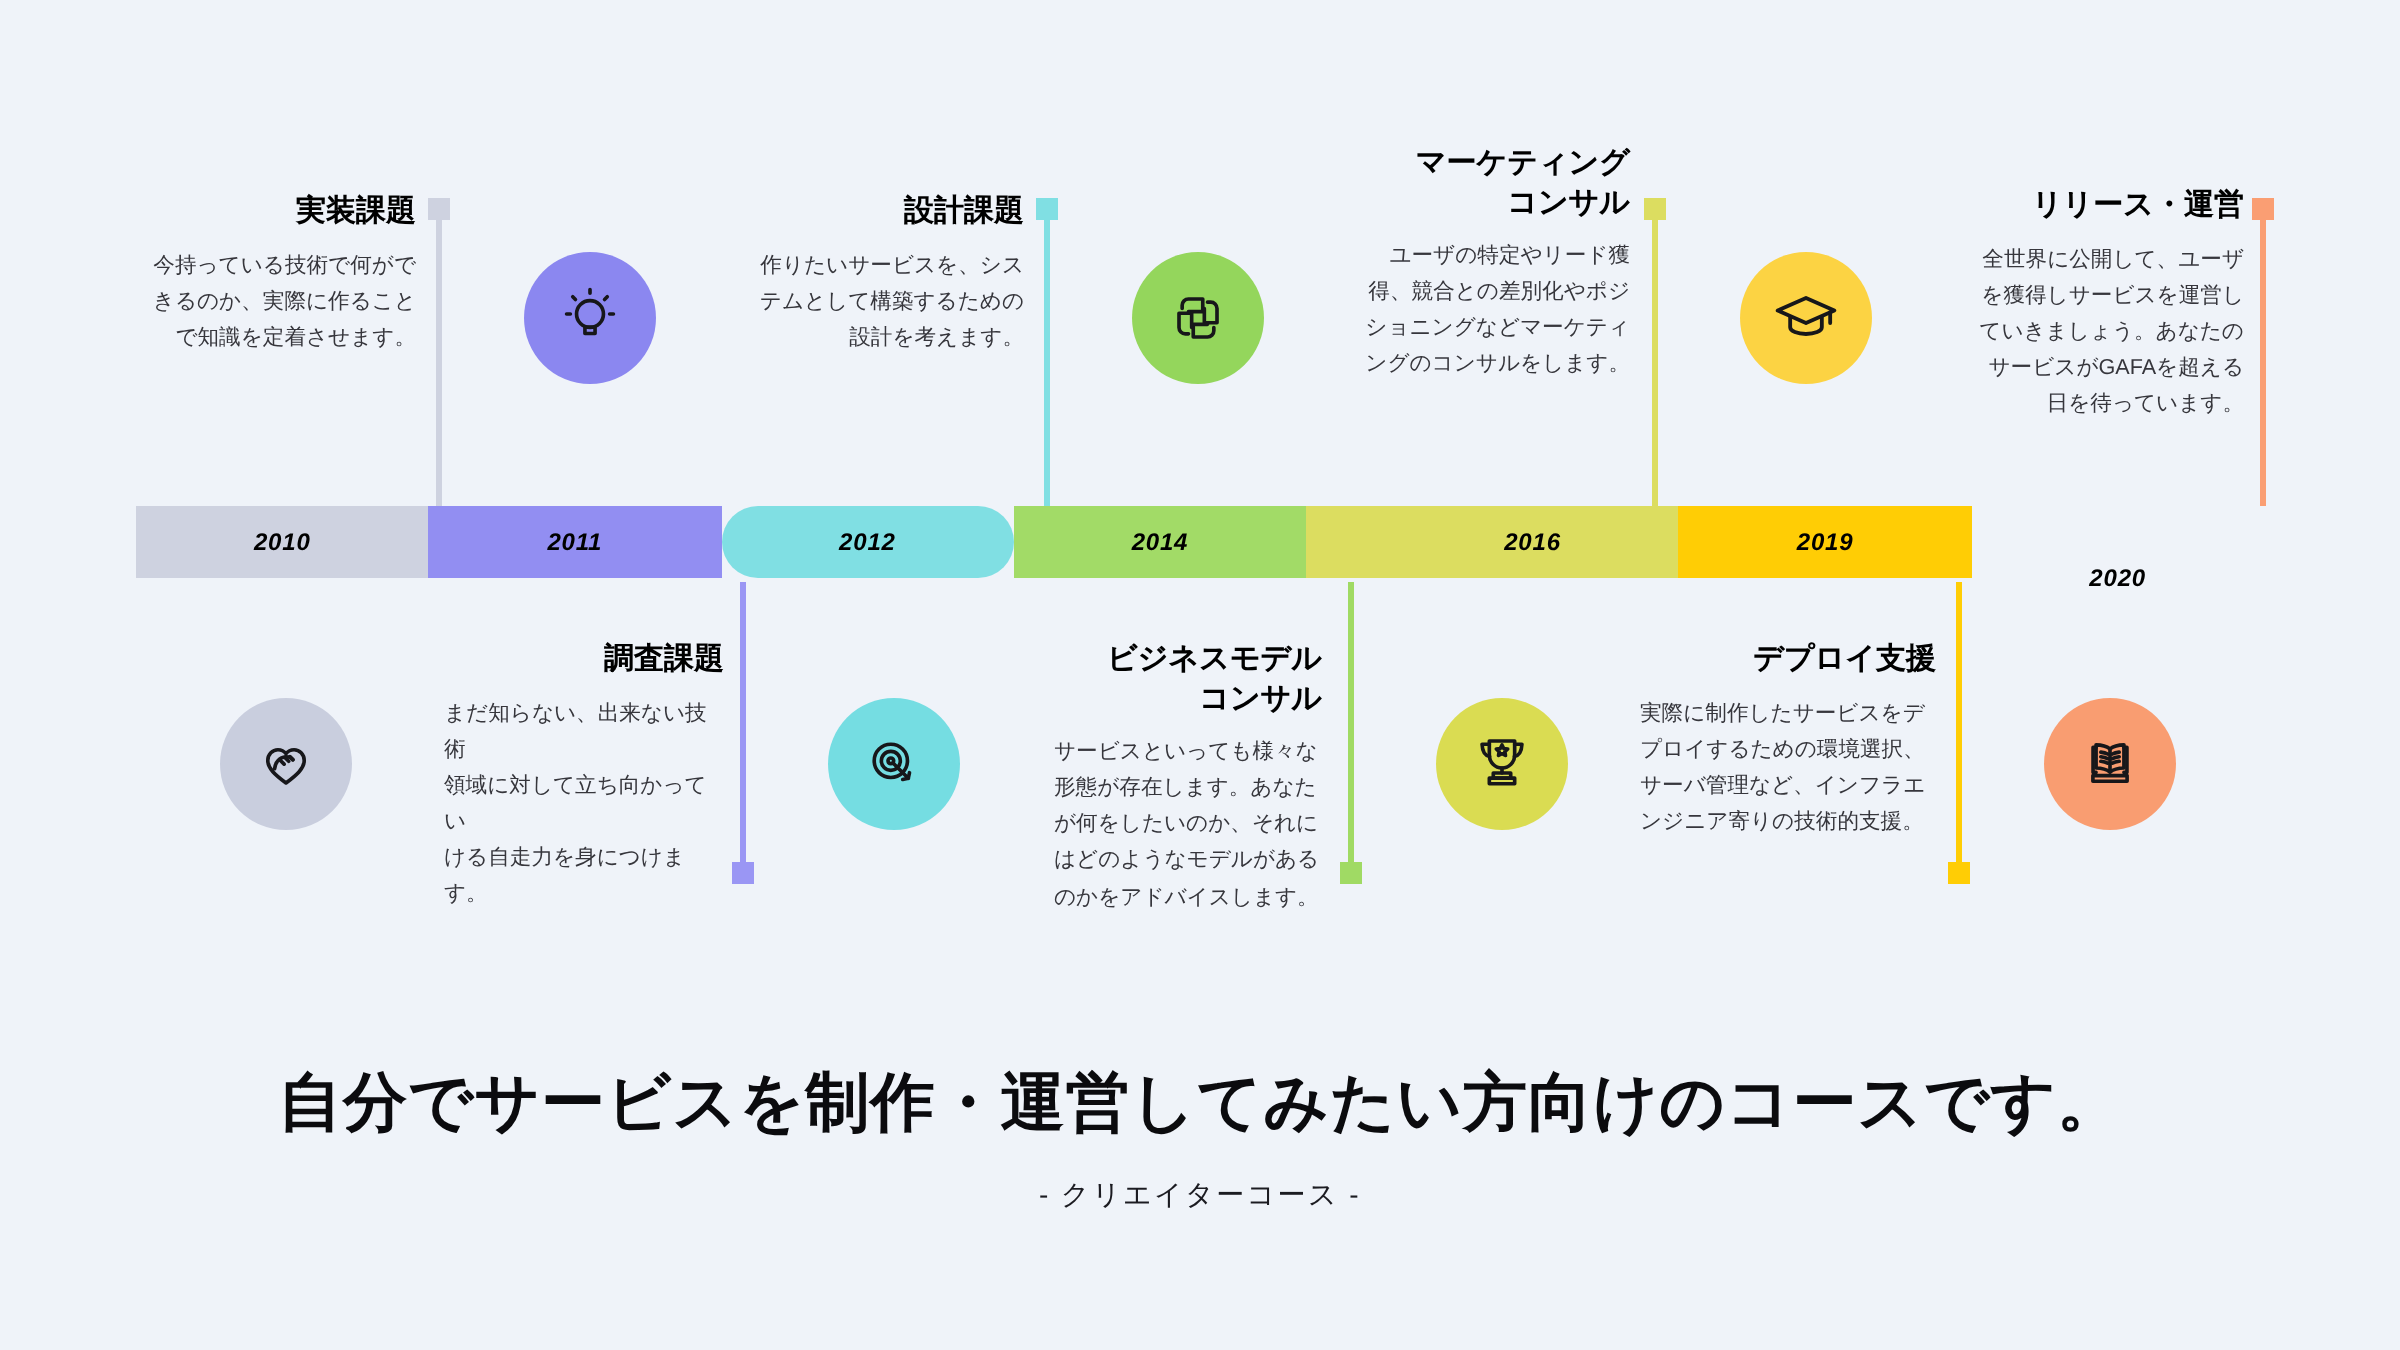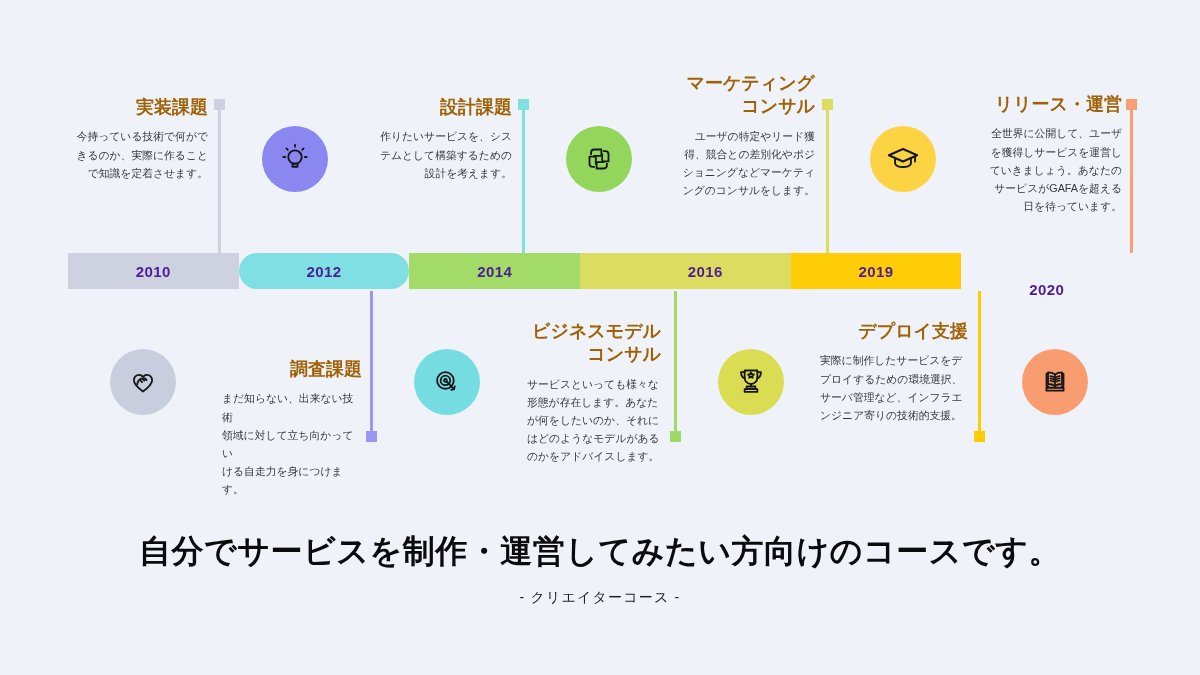--- a/index.html
+++ b/index.html
@@ -2,68 +2,71 @@
 <html><head>
 <meta charset="utf-8">
 <style>
   html,body{margin:0;padding:0;}
   body{font-family:"Liberation Sans","DejaVu Sans",sans-serif;}
   .canvas{position:relative;width:1200px;height:675px;overflow:hidden;background:#eff3f9;}
 
   
   .bar{position:absolute;left:68px;top:253px;width:1064px;height:36px;display:flex;}
   .seg{flex:1 1 0;display:flex;align-items:center;justify-content:center;}
-  .seg span{font-size:15px;font-weight:700;color:#4c1d95;letter-spacing:.4px;}
+  .seg span{font-size:12px;font-weight:700;color:#000000;letter-spacing:.4px;font-style:italic;}
 
   
   .ln{position:absolute;width:3px;}
   .ln.top{top:104px;height:149px;}
   .ln.bot{top:291px;height:141px;}
   .cap{position:absolute;width:11px;height:11px;}
   .cap.top{top:99px;}
   .cap.bot{top:431px;}
   .x0{left:218px}.x1{left:370px}.x2{left:522px}.x3{left:674px}.x4{left:826px}.x5{left:978px}.x6{left:1130px}
   .cx0{left:214px}.cx1{left:366px}.cx2{left:518px}.cx3{left:670px}.cx4{left:822px}.cx5{left:974px}.cx6{left:1126px}
 
   
   .circle{position:absolute;width:66px;height:66px;border-radius:50%;display:flex;align-items:center;justify-content:center;}
   .row-top{top:126px;}
   .row-bot{top:349px;}
   .p0{left:110px}.p1{left:262px}.p2{left:414px}.p3{left:566px}.p4{left:718px}.p5{left:870px}.p6{left:1022px}
   .circle svg{display:block;}
 
   
   .txt{position:absolute;}
-  .txt .title{font-size:18px;font-weight:800;color:#a16207;margin:0 0 8px 0;line-height:1.3;white-space:pre-line;}
+  .txt .title{font-size:15px;font-weight:800;color:#000000;margin:0 0 8px 0;line-height:1.3;white-space:pre-line;}
   .txt .desc{font-size:10.8px;line-height:1.68;color:#36363c;margin:0;white-space:pre-line;}
   .txt.top-side{text-align:right;}
   .txt.bot-side .title{text-align:right;}
   .txt.bot-side .desc{text-align:left;}
   .t0{left:66px;width:142px;top:96px;}
-  .t1{left:222px;width:140px;top:320px;margin-top:38px;}
+  .t1{left:222px;width:140px;top:320px;}
   .t2{left:370px;width:142px;top:96px;}
   .t3{left:527px;width:134px;top:320px;}
   .t4{left:675px;width:140px;top:72px;}
   .t5{left:820px;width:148px;top:320px;}
   .t6{left:980px;width:142px;top:93px;}
 
   
   .heading{position:absolute;left:0;right:0;top:530px;text-align:center;font-size:32px;font-weight:800;color:#0b0b0e;letter-spacing:.5px;margin:0;}
   .subheading{position:absolute;left:0;right:0;top:589px;text-align:center;font-size:14px;font-weight:400;color:#1b1b21;letter-spacing:1.2px;margin:0;}
 
   .ico{stroke:#17171a;fill:none;stroke-width:2.3;stroke-linecap:round;stroke-linejoin:round;}
 </style>
 </head>
 <body>
 
 <div class="canvas" style="background: rgb(239, 243, 249);">
 
   <div class="bar">
     <div class="seg" style="background: rgb(206, 210, 224);">
         <span>2010</span>
+      </div>
+    <div class="seg" style="background: rgb(146, 142, 242);">
+        <span>2011</span>
       </div>
     <div class="seg" style="background: rgb(128, 223, 227); border-radius: 18px;">
         <span>2012</span>
       </div>
     <div class="seg" style="background: rgb(162, 219, 103);">
         <span>2014</span>
       </div>
     <div class="seg" style="background: rgb(220, 221, 96); padding-left: 40px;">
         <span>2016</span>
       </div>

